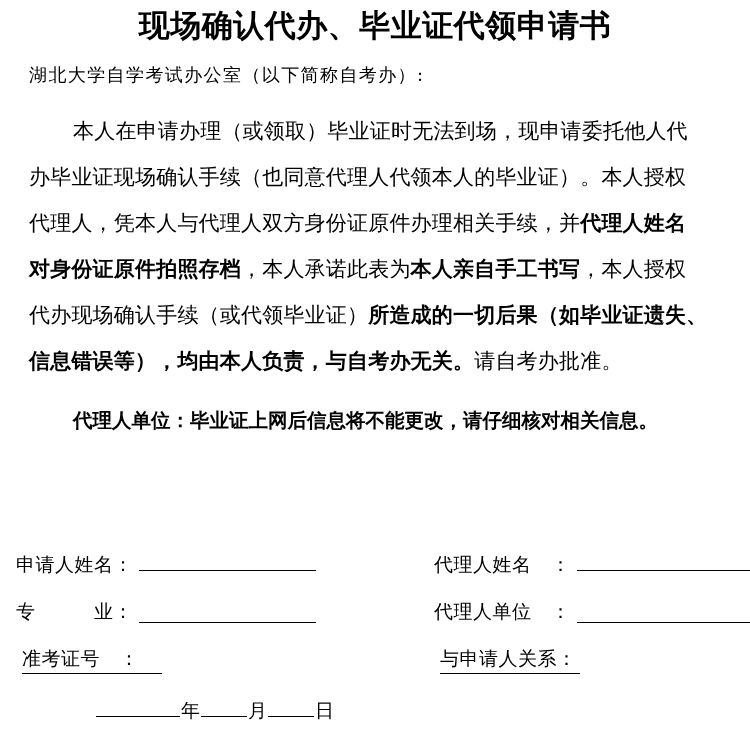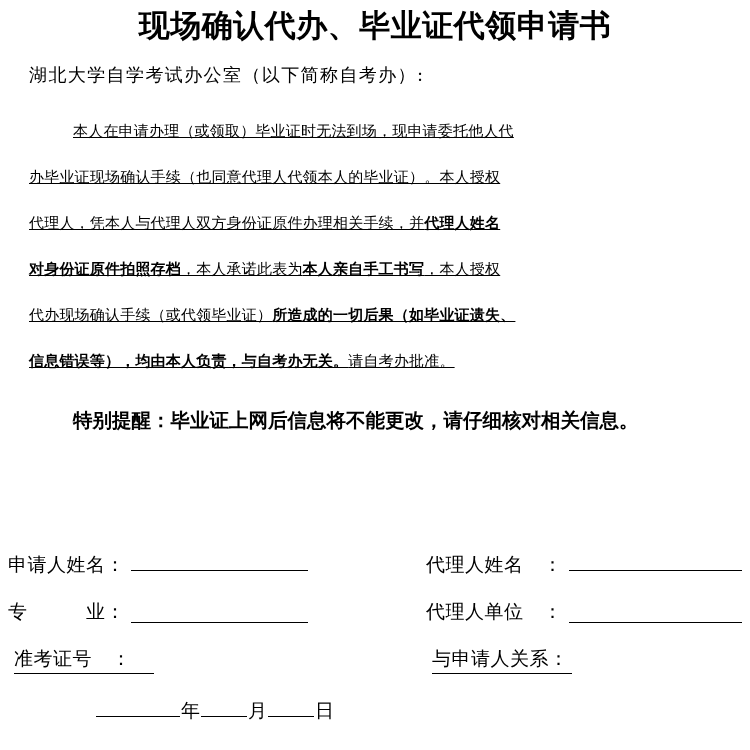--- a/index.html
+++ b/index.html
@@ -50,26 +50,25 @@
   }
 
   
   .body-block {
     position: absolute;
     top: 108px;
     left: 29px;
     width: 700px;
   }
   .body-line {
-    font-size: 15px;
+    font-size: 21px;
     line-height: 46px;
     height: 46px;
     letter-spacing: 0.2px;
     white-space: nowrap;
-    text-decoration: underline;
   }
   .body-line.indent {
     text-indent: 44px;
   }
   .b {
     font-weight: bold;
   }
 
   
   .notice-line {
@@ -81,21 +80,21 @@
     line-height: 46px;
     font-weight: bold;
     text-indent: 44px;
     white-space: nowrap;
   }
 
   
   .form-area {
     position: absolute;
     top: 548px;
-    left: 0;
+    left: 8px;
     width: 638px;
     height: 150px;
     text-decoration: underline;
   }
   .form-row {
     position: absolute;
     height: 30px;
     display: flex;
     align-items: baseline;
   }
@@ -154,21 +153,21 @@
 
   <div class="body-block">
     <div class="body-line indent"><span>本人在申请办理（或领取）毕业证时无法到场，现申请委托他人代</span></div>
     <div class="body-line"><span>办毕业证现场确认手续（也同意代理人代领本人的毕业证）。本人授权</span></div>
     <div class="body-line"><span>代理人，凭本人与代理人双方身份证原件办理相关手续，并</span><span class="b">代理人姓名</span></div>
     <div class="body-line"><span class="b">对身份证原件拍照存档</span><span>，本人承诺此表为</span><span class="b">本人亲自手工书写</span><span>，本人授权</span></div>
     <div class="body-line"><span>代办现场确认手续（或代领毕业证）</span><span class="b">所造成的一切后果（如毕业证遗失、</span></div>
     <div class="body-line"><span class="b">信息错误等），均由本人负责，与自考办无关。</span><span>请自考办批准。</span></div>
   </div>
 
-  <div class="notice-line">特别提醒：毕业证上网后信息将不能更改，请仔细核对相关信息。</div>
+  <div class="notice-line">代理人单位：毕业证上网后信息将不能更改，请仔细核对相关信息。</div>
 
   <div class="form-area">
 
     <div class="form-row col-left r1">
       <span class="field-label">申请人姓名：</span>
       <span class="field-blank"></span>
     </div>
 
     <div class="form-row col-left r2">
       <span class="field-label">专　　　业：</span>

